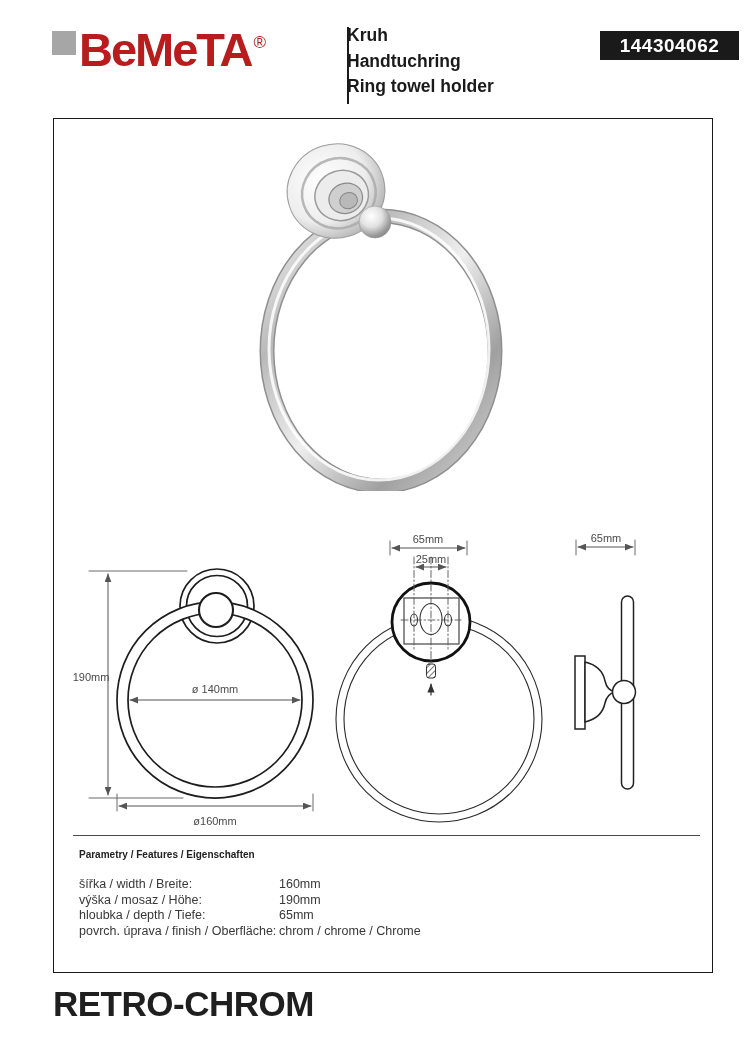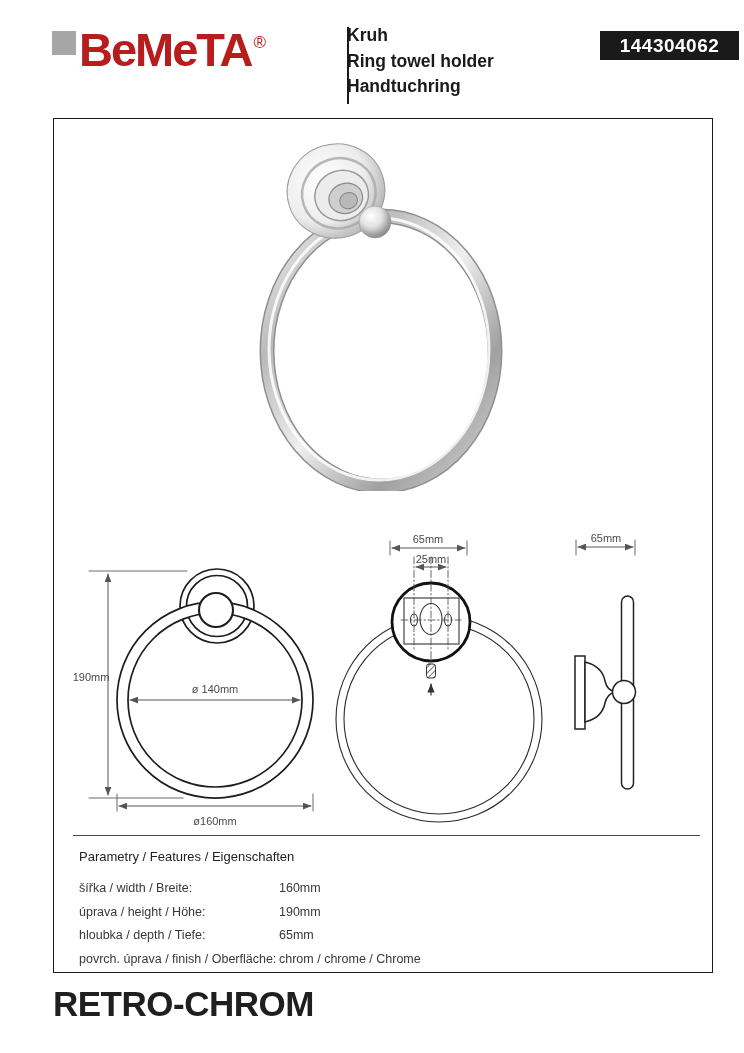--- a/index.html
+++ b/index.html
@@ -14,42 +14,42 @@
   .code-badge { position:absolute; left:600px; top:31px; width:139px; height:29px; background:#1a1a1a; color:#ffffff; font-size:19px; font-weight:700; text-align:center; line-height:29px; letter-spacing:.5px; }
 
   
   .main-box { position:absolute; left:53px; top:118px; width:660px; height:855px; border:1.6px solid #1a1a1a; background:#fff; }
   .photo-svg { position:absolute; left:177px; top:12px; }
   .drawings-svg { position:absolute; left:0px; top:407px; }
   .separator { position:absolute; left:19px; top:716px; width:627px; height:1px; background:#4a4a4a; }
 
   
   .params { position:absolute; left:25px; top:730px; width:610px; }
-  .params-title { font-size:13px; font-weight:400; color:#222; }
+  .params-title { font-size:10px; font-weight:700; color:#222; }
   .params-table { margin-top:17px; font-size:12.5px; color:#383838; }
-  .param-row { display:flex; line-height:15.6px;margin-top:8px; }
+  .param-row { display:flex; line-height:15.6px; }
   .param-label { width:200px; }
   .param-value { flex:1; }
 
   
   .series-name { position:absolute; left:53px; top:984px; width:663px; text-align:left; font-size:35px; font-weight:700; color:#1f1f1f; letter-spacing:-.5px; }
 
   text { font-family:"Liberation Sans",sans-serif; }
 </style>
 </head>
 <body>
 
 <div>
   <div class="logo-square"></div>
   <div class="brand"><span>BeMeTA</span><sup>®</sup></div>
   <div class="header-divider"></div>
   <div class="product-names">
     <div>Kruh</div>
+    <div>Handtuchring</div>
     <div>Ring towel holder</div>
-    <div>Handtuchring</div>
   </div>
   <div class="code-badge">144304062</div>
 </div>
 
 <div class="main-box">
 
   <svg class="photo-svg" width="320" height="360" viewBox="230 130 320 360">
     <defs>
       <radialGradient id="ballG" cx="38%" cy="32%" r="75%">
         <stop offset="0%" stop-color="#ffffff"></stop>
@@ -165,21 +165,21 @@
   <div class="separator"></div>
 
   <div class="params">
     <div class="params-title">Parametry / Features / Eigenschaften</div>
     <div class="params-table">
       <div class="param-row">
         <span class="param-label">šířka / width / Breite:</span>
         <span class="param-value">160mm</span>
       </div>
       <div class="param-row">
-        <span class="param-label">úprava / height / Höhe:</span>
+        <span class="param-label">výška / mosaz / Höhe:</span>
         <span class="param-value">190mm</span>
       </div>
       <div class="param-row">
         <span class="param-label">hloubka / depth / Tiefe:</span>
         <span class="param-value">65mm</span>
       </div>
       <div class="param-row">
         <span class="param-label">povrch. úprava / finish / Oberfläche:</span>
         <span class="param-value">chrom / chrome / Chrome</span>
       </div>

